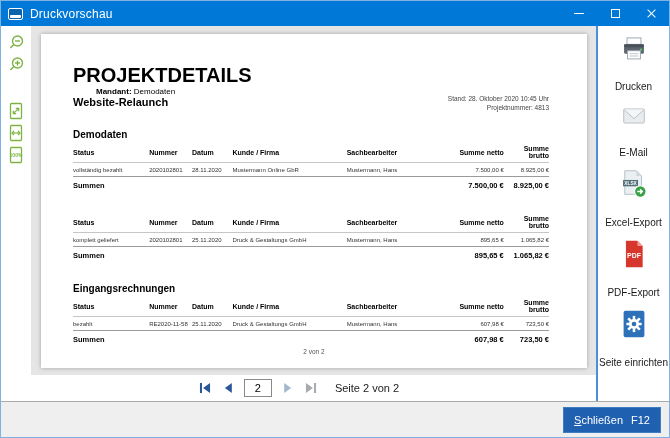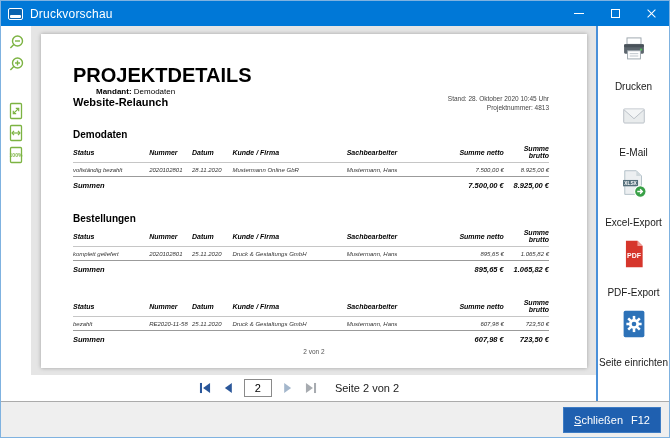--- a/index.html
+++ b/index.html
@@ -61,21 +61,21 @@
   .doc-title { font-size:20px; font-weight:bold; letter-spacing:0; line-height:22px; }
   .mandant-line { font-size:8px; margin-top:1px; }
   .mandant-line .lbl { font-weight:bold;padding-left:23px; }
   .doc-meta {
     position:absolute; top:60px; right:38px; text-align:right;
     font-size:6.5px; color:#444; line-height:9px;
   }
   .doc-subtitle { font-size:11px; font-weight:bold; }
   .doc-section { margin-top:21px; }
   .section-heading { font-size:10px; font-weight:bold; margin-bottom:3px; }
-  table.doc-table { width:100%; border-collapse:collapse; table-layout:fixed;font-style:italic; }
+  table.doc-table { width:100%; border-collapse:collapse; table-layout:fixed; }
   .doc-table th {
     font-size:7px; font-weight:bold; text-align:left; padding:2px 0 3px 0;
     border-bottom:1px solid #C6C6C6;
   }
   .doc-table td {
     font-size:6px; color:#333; padding:3.5px 0; border-bottom:1px solid #9B9B9B;
   }
   .doc-table tr.summen td {
     font-size:7.5px; font-weight:bold; color:#000; border-bottom:none; padding:4px 0 2px 0;
   }
@@ -229,21 +229,20 @@
                 <tr class="summen">
                   <td colspan="5">Summen</td>
                   <td class="num">7.500,00 €</td>
                   <td class="num">8.925,00 €</td>
                 </tr>
               </tbody>
                 </table>
             </div>
 
             <div class="doc-section">
-              <div class="section-heading">Bestellungen</div>
               <table class="doc-table">
                 <colgroup>
                     <col style="width:16%">
                     <col style="width:9%">
                     <col style="width:8.5%">
                     <col style="width:24%">
                     <col style="width:23.5%">
                     <col style="width:9.5%">
                     <col style="width:9.5%">
                   </colgroup>
@@ -269,20 +268,21 @@
                 <tr class="summen">
                   <td colspan="5">Summen</td>
                   <td class="num">895,65 €</td>
                   <td class="num">1.065,82 €</td>
                 </tr>
               </tbody>
                 </table>
             </div>
 
             <div class="doc-section">
+              <div class="section-heading">Eingangsrechnungen</div>
               <table class="doc-table">
                 <colgroup>
                     <col style="width:16%">
                     <col style="width:9%">
                     <col style="width:8.5%">
                     <col style="width:24%">
                     <col style="width:23.5%">
                     <col style="width:9.5%">
                     <col style="width:9.5%">
                   </colgroup>

